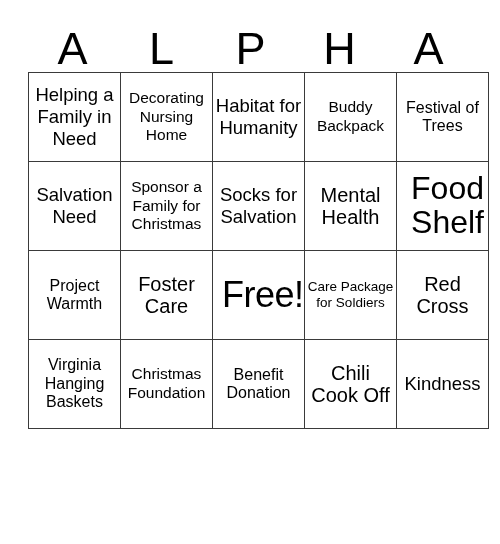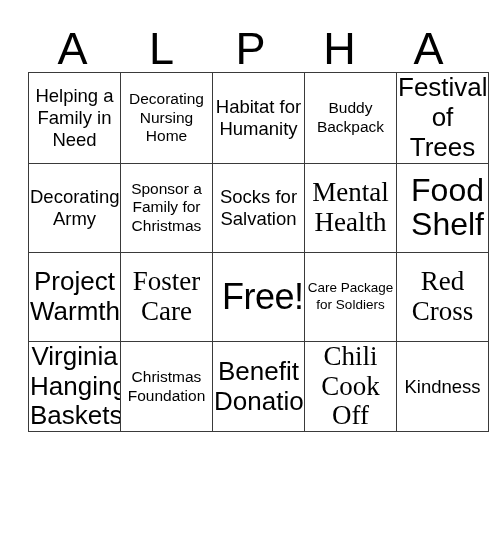--- a/index.html
+++ b/index.html
@@ -61,22 +61,22 @@
   }
   .cell-text {
     display: block;
     line-height: 1.0;
     color: #000;
   }
   
   .fs-xs   { font-size: 13.5px; line-height: 1.22; }
   .fs-sm   { font-size: 15.5px; line-height: 1.2; }
   .fs-md   { font-size: 18.5px; line-height: 1.18; }
-  .fs-lg   { font-size: 26px;   line-height: 1.15; }
-  .fs-xl   { font-size: 27px;   line-height: 1.1; font-family: Liberation Serif, serif; }
+  .fs-lg   { font-size: 16px;   line-height: 1.15; }
+  .fs-xl   { font-size: 20px;   line-height: 1.1; }
   .fs-xxl  { font-size: 32px;   line-height: 1.06; margin-left: 10px; }
   .fs-free { font-size: 36px;   line-height: 1.0; letter-spacing: -0.5px; padding-left: 8px; }
 </style>
 </head>
 <body>
 
 <div id="card">
 
   <div id="header-row">
     <div class="header-letter">A</div>
@@ -100,21 +100,21 @@
           </td>
         <td>
             <span class="cell-text fs-sm">Buddy Backpack</span>
           </td>
         <td>
             <span class="cell-text fs-lg">Festival of Trees</span>
           </td>
       </tr>
       <tr>
         <td>
-            <span class="cell-text fs-md">Decorating Army</span>
+            <span class="cell-text fs-md">Salvation Need</span>
           </td>
         <td>
             <span class="cell-text fs-sm">Sponsor a Family for Christmas</span>
           </td>
         <td>
             <span class="cell-text fs-md">Socks for Salvation</span>
           </td>
         <td>
             <span class="cell-text fs-xl">Mental Health</span>
           </td>

